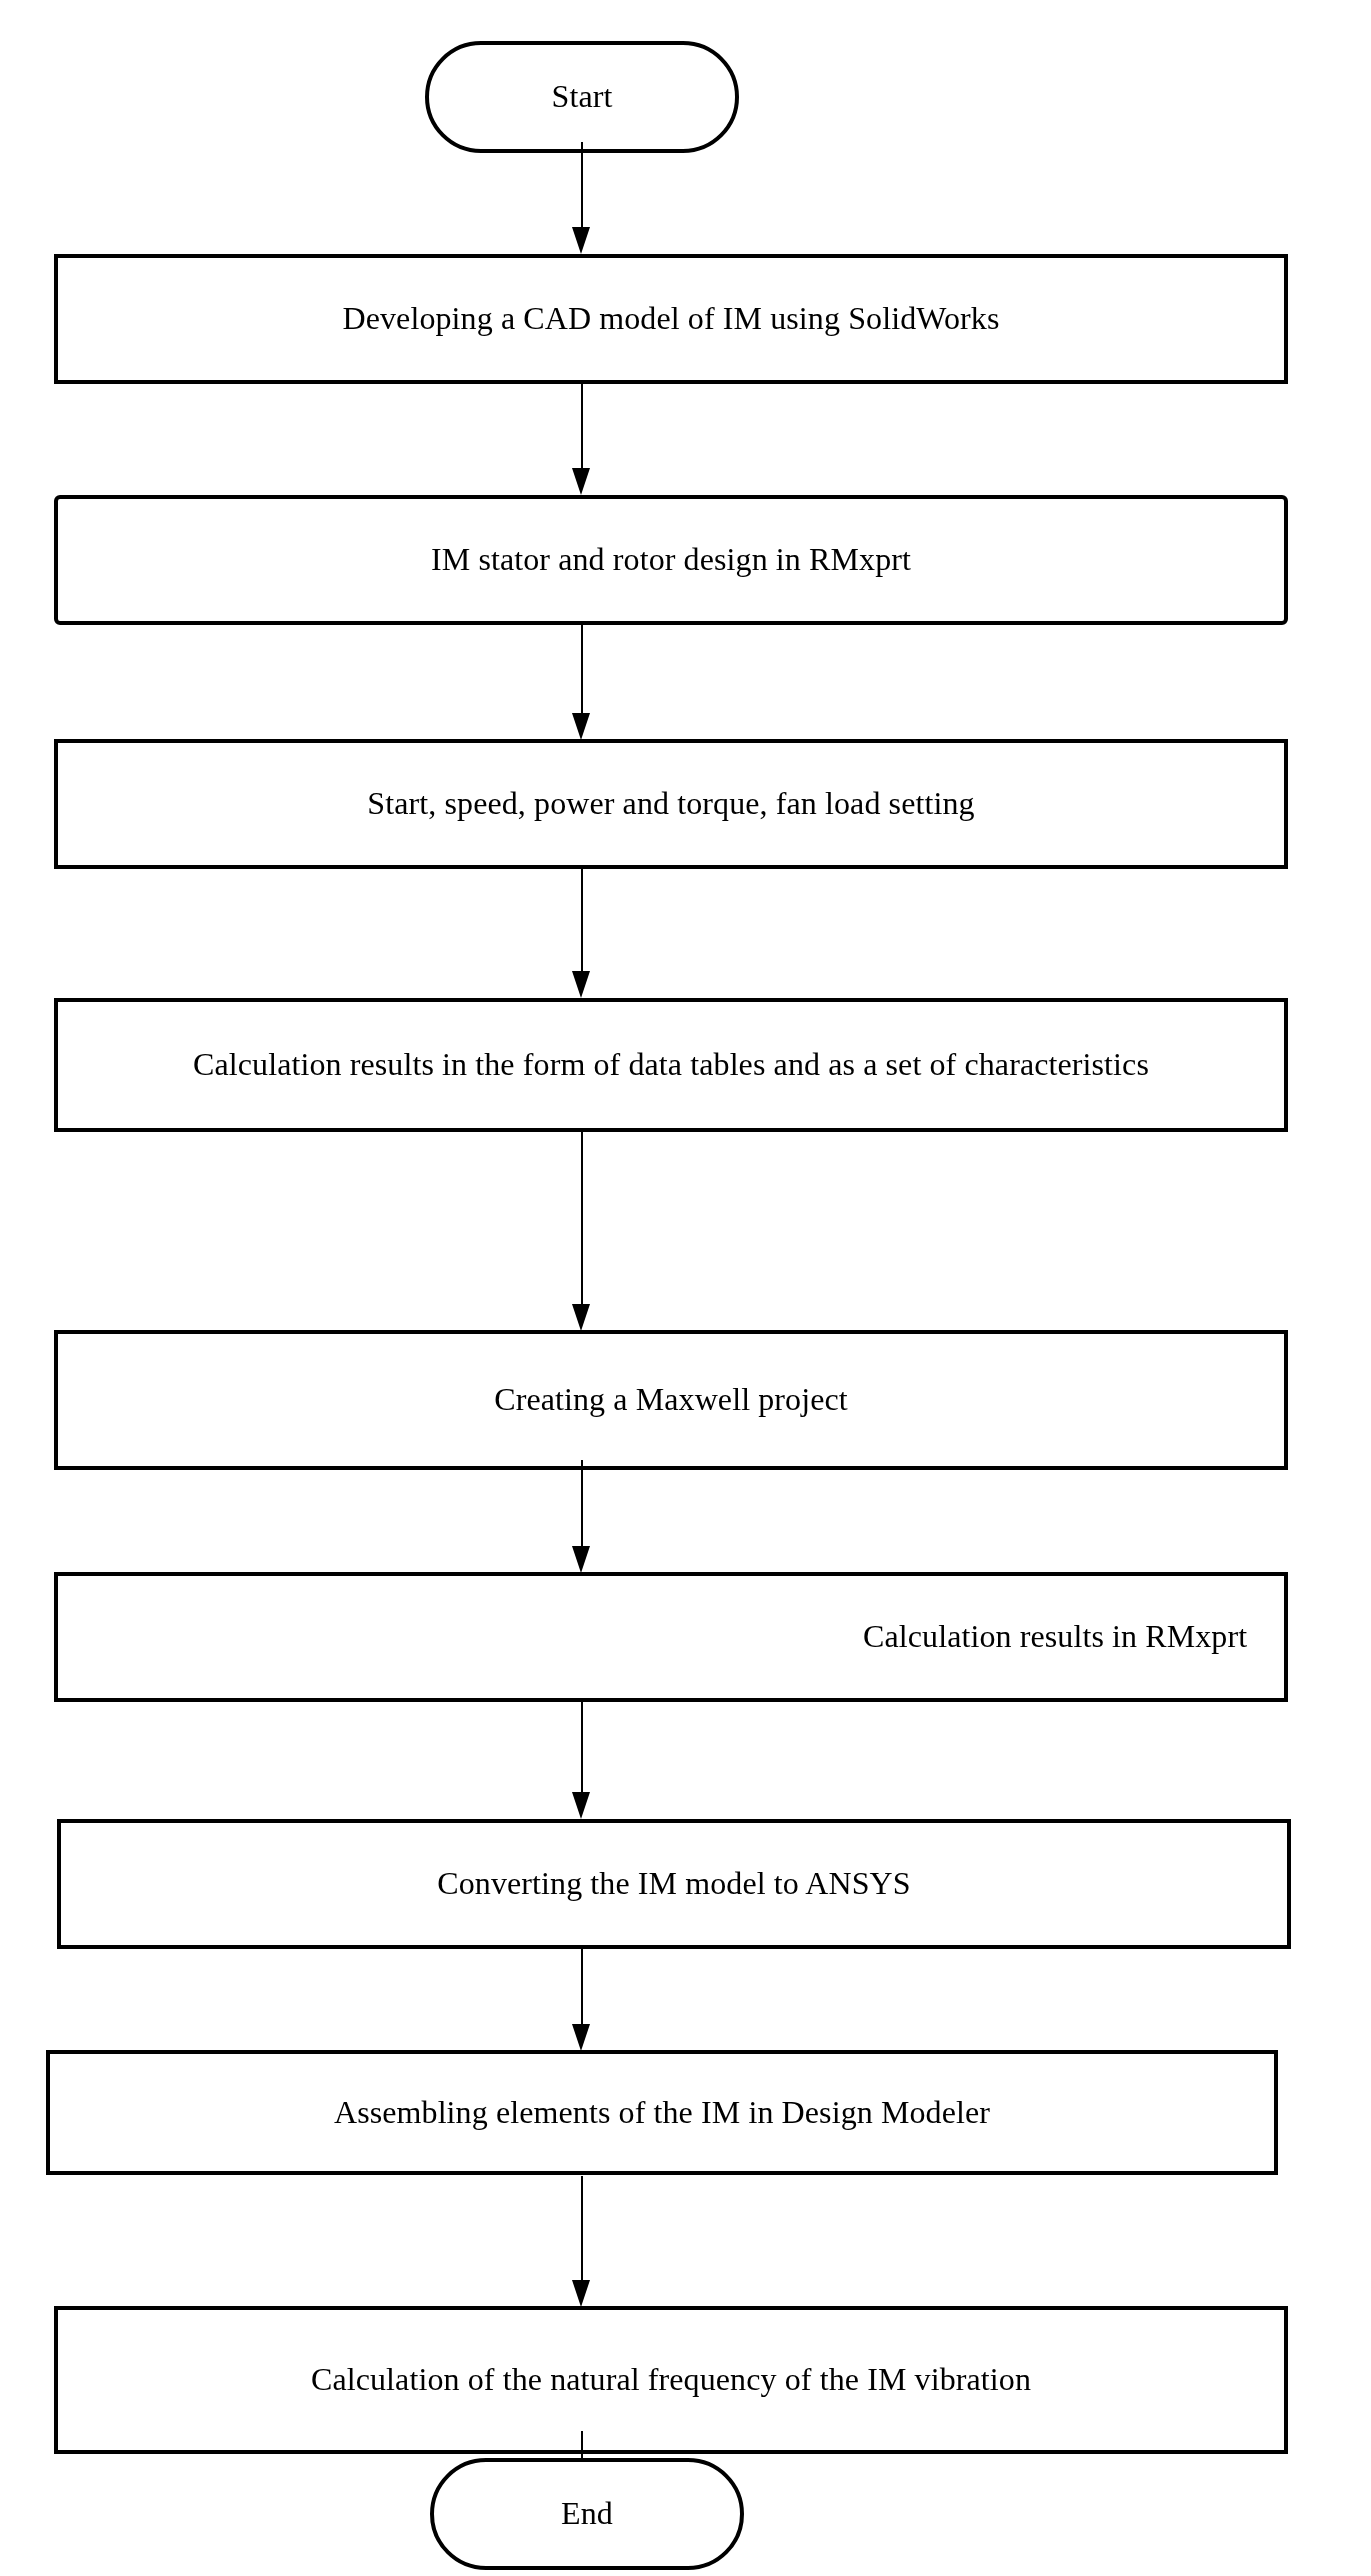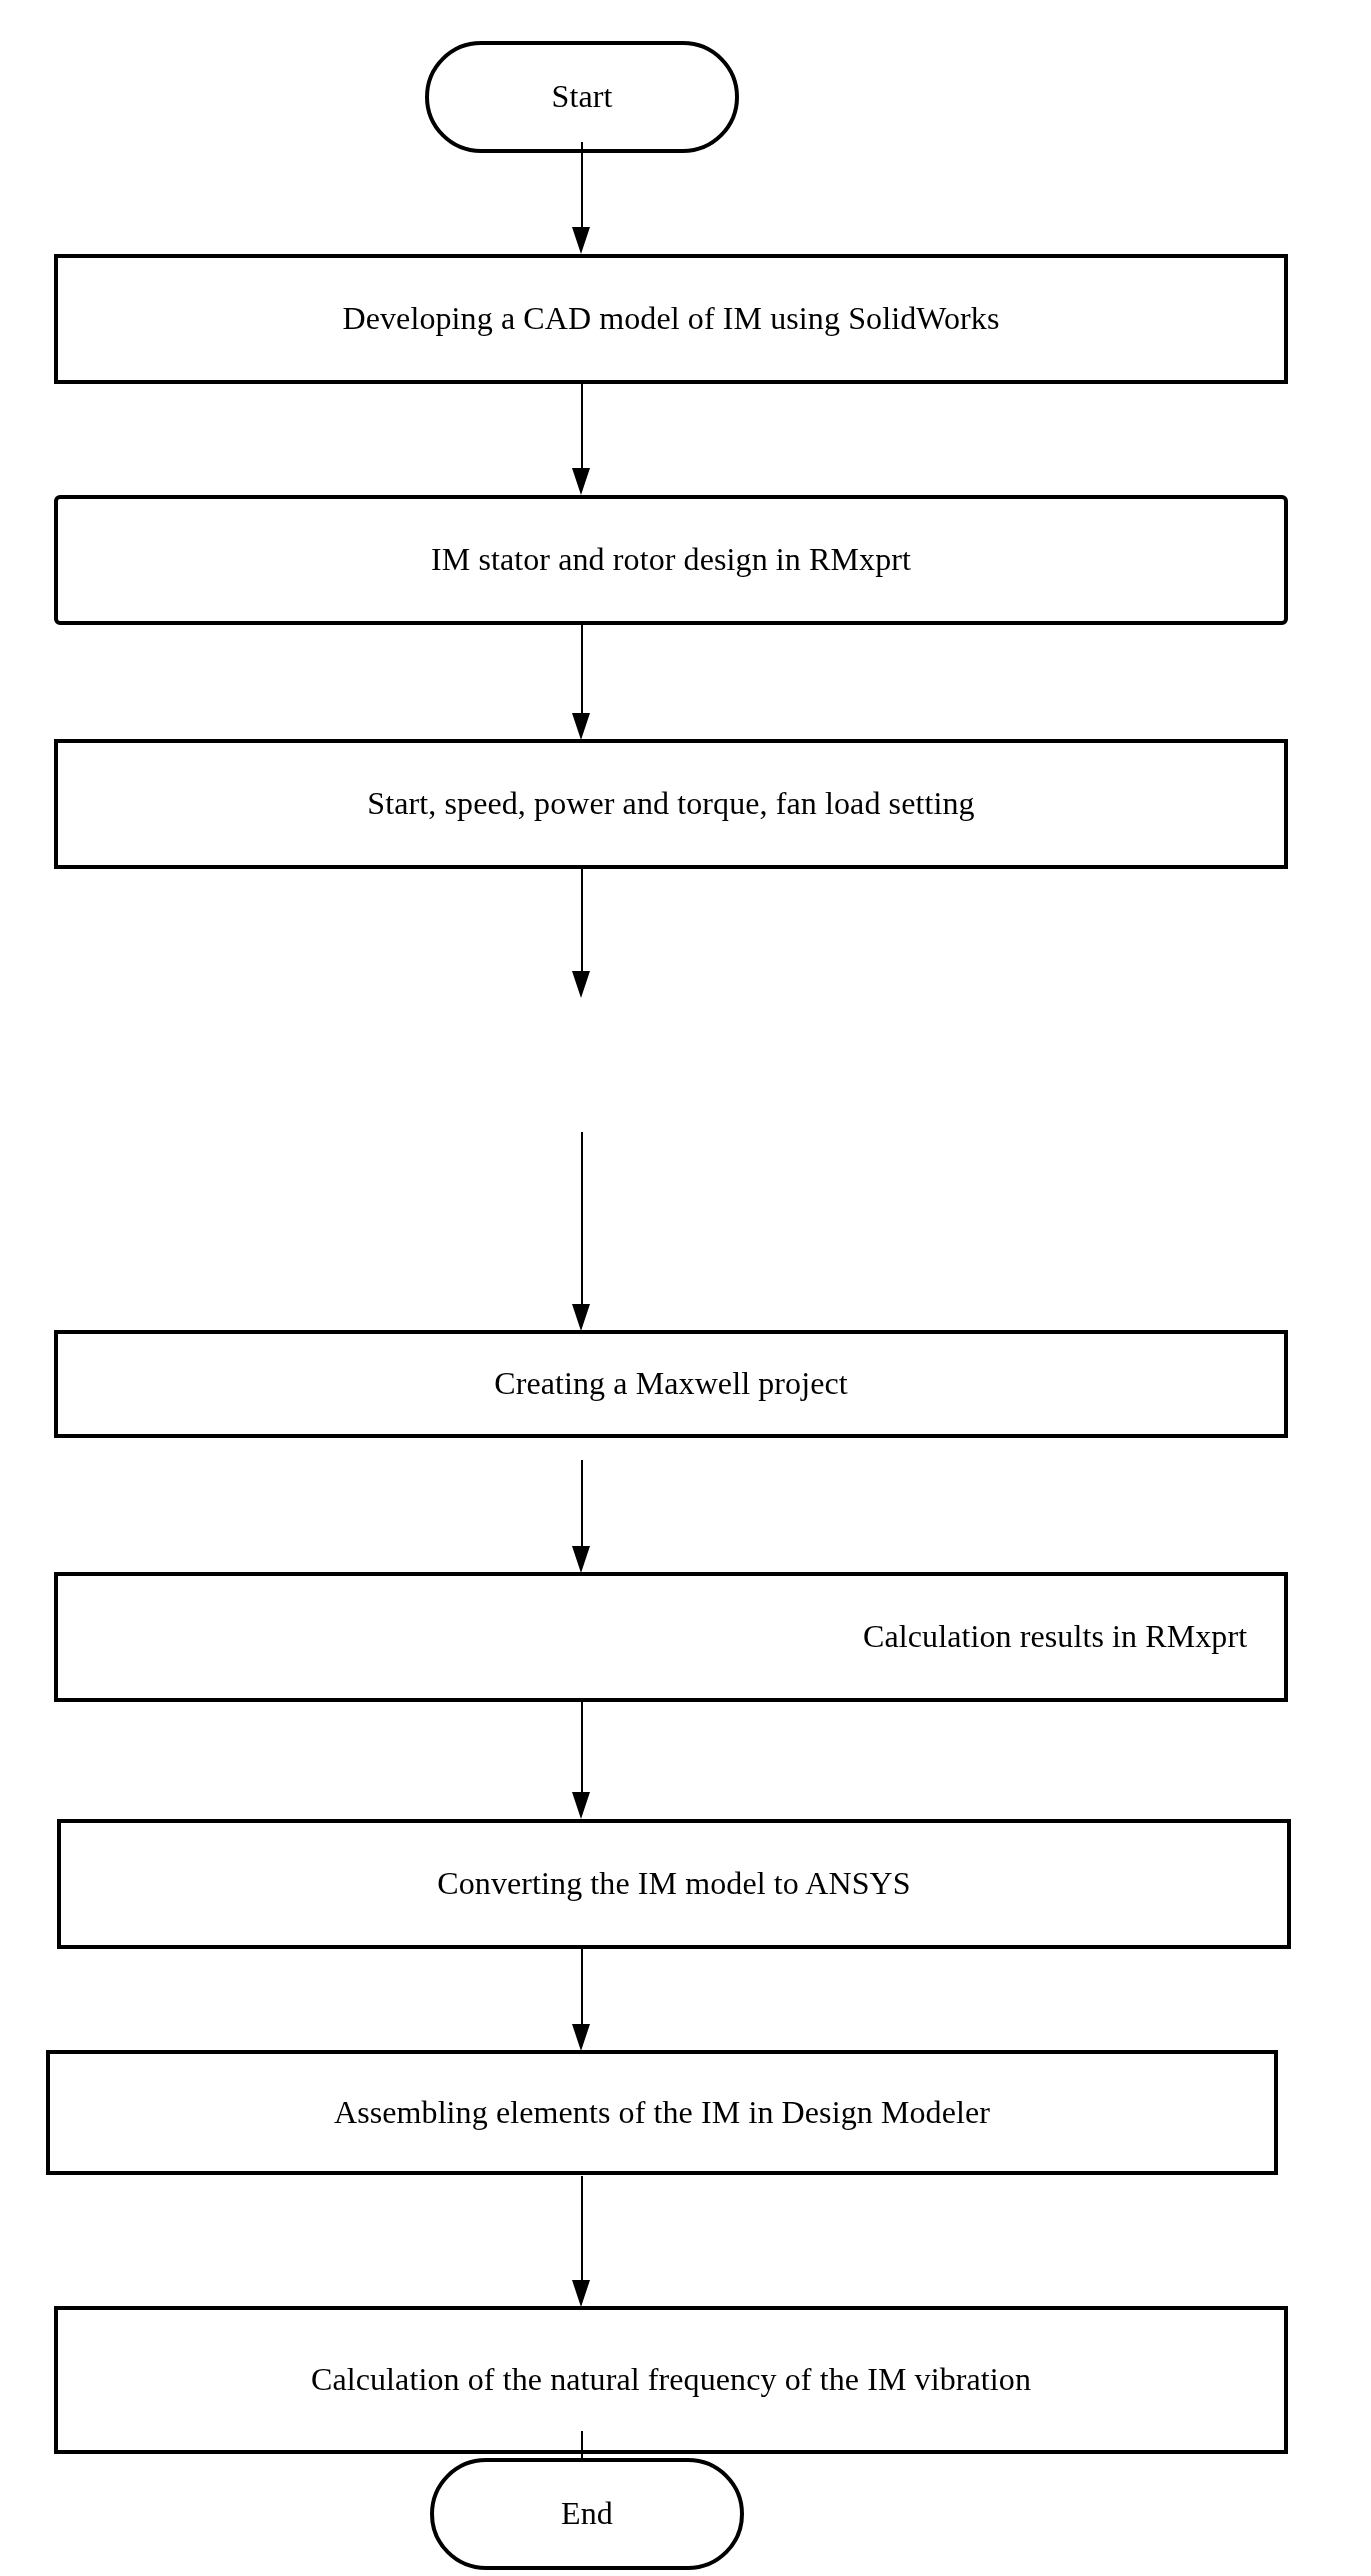--- a/index.html
+++ b/index.html
@@ -99,27 +99,30 @@
 
   <div class="node process" style="left:54px; top:739px; width:1234px; height:130px;">
     <span class="node-label">Start, speed, power and torque, fan load setting</span>
   </div>
 
   <div class="connector" style="left:581px; top:869px; width:2.1px; height:129px;">
     <div class="shaft" style="height:102px;"></div>
     <div class="head" style="top:102px;"></div>
   </div>
 
+  <div class="node process" style="left:54px; top:998px; width:1234px; height:134px;">
+    <span class="node-label">Calculation results in the form of data tables and as a set of characteristics</span>
+  </div>
 
   <div class="connector" style="left:581px; top:1132px; width:2.1px; height:198px;">
     <div class="shaft" style="height:172px;"></div>
     <div class="head" style="top:172px;"></div>
   </div>
 
-  <div class="node process" style="left:54px; top:1330px; width:1234px; height:108px;">
+  <div class="node process" style="left:54px; top:1330px; width:1234px; height:140px;">
     <span class="node-label">Creating a Maxwell project</span>
   </div>
 
   <div class="connector" style="left:581px; top:1460px; width:2.1px; height:112px;">
     <div class="shaft" style="height:86px;"></div>
     <div class="head" style="top:86px;"></div>
   </div>
 
   <div class="node process" style="left:54px; top:1572px; width:1234px; height:130px;text-align:right;">
     <span class="node-label">Calculation results in RMxprt</span>

